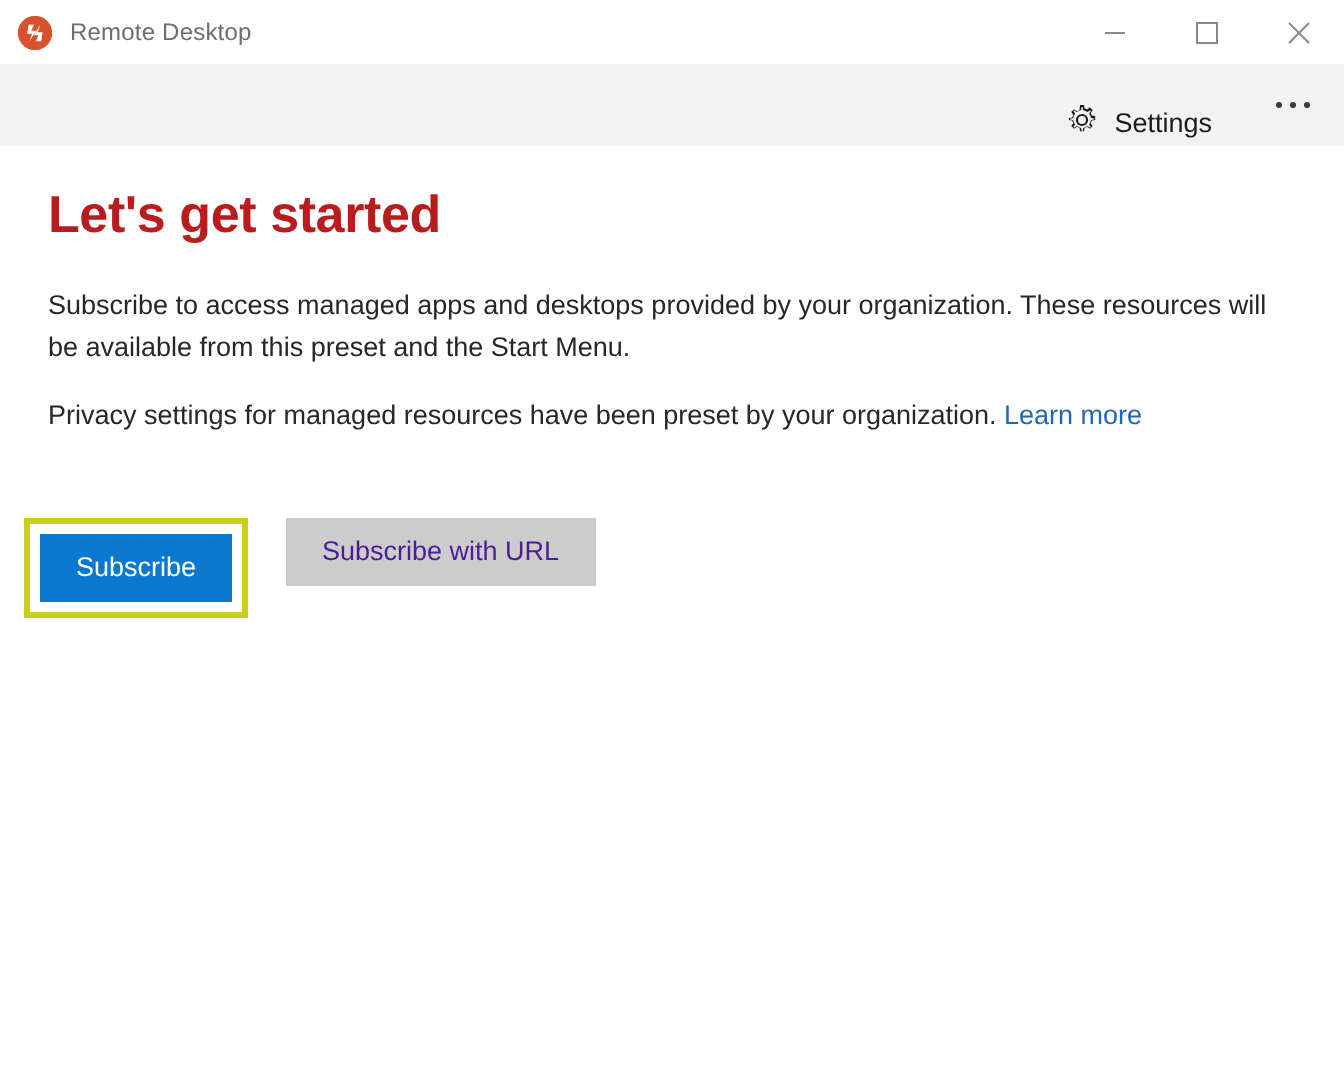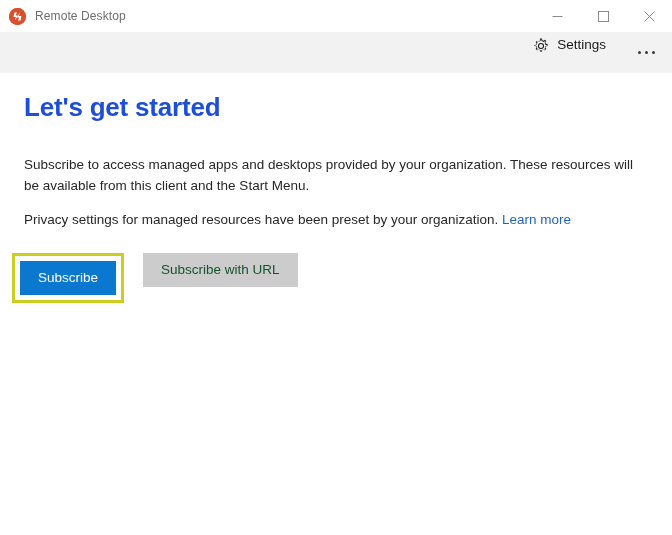--- a/index.html
+++ b/index.html
@@ -80,21 +80,21 @@
     min-height: 41px;
     background: #f2f2f2;
     display: flex;
     align-items: center;
     justify-content: flex-end;
     padding-right: 6px;
     box-sizing: border-box;
   }
   .tb-item {
     display: flex;
-    align-items: flex-start;
+    align-items: flex-end;
     gap: 7px;
     height: 32px;
     padding: 0 12px;
     cursor: default;
     color: #1b1b1b;
     font-size: 13.5px;
     white-space: nowrap;
   }
   .tb-icon { display: flex; align-items: center; justify-content: center; }
   .tb-icon svg { display: block; }
@@ -118,33 +118,33 @@
 
   
   .content {
     flex: 1;
     padding: 20px 24px 0 24px;
     box-sizing: border-box;
   }
   .page-title {
     font-size: 26px;
     font-weight: bold;
-    color: #1d4ed8;
+    color: #b91c1c;
     letter-spacing: -0.2px;
-    margin: 0 0 32px 0;
+    margin: 0 0 20px 0;
     line-height: 1.1;
   }
   .para {
     font-size: 13.5px;
     color: #272727;
     line-height: 1.62;
     margin: 0 0 12px 0;
     max-width: 622px;
   }
-  .para.second { margin-bottom: 22px; }
+  .para.second { margin-bottom: 40px; }
   .link {
     color: #2266b8;
     text-decoration: none;
     cursor: default;
   }
 
   
   .button-row {
     display: flex;
     margin-left: -12px;
@@ -164,21 +164,21 @@
     font-family: "Liberation Sans", sans-serif;
     height: 34px;
     min-width: 96px;
     padding: 0 14px;
     cursor: default;
     line-height: 34px;
     display: block;
   }
   .btn-secondary {
     background: #cccccc;
-    color: #14532d;
+    color: #4c1d95;
     border: 0;
     font-size: 13.5px;
     font-family: "Liberation Sans", sans-serif;
     height: 34px;
     min-width: 148px;
     padding: 0 18px;
     margin-left: 19px;
     cursor: default;
     line-height: 34px;
     display: block;
@@ -237,21 +237,21 @@
     <div class="tb-more">
       <span class="dot"></span>
       <span class="dot"></span>
       <span class="dot"></span>
     </div>
   </div>
 
   <div class="content">
     <h1 class="page-title">Let's get started</h1>
 
-    <p class="para">Subscribe to access managed apps and desktops provided by your organization. These resources will be available from this client and the Start Menu.</p>
+    <p class="para">Subscribe to access managed apps and desktops provided by your organization. These resources will be available from this preset and the Start Menu.</p>
 
     <p class="para second">
       <span>Privacy settings for managed resources have been preset by your organization. </span><a class="link" href="#">Learn more</a>
     </p>
 
     <div class="button-row">
       <span class="highlight-box">
         <button class="btn-primary">Subscribe</button>
       </span>
       <button class="btn-secondary">Subscribe with URL</button>

